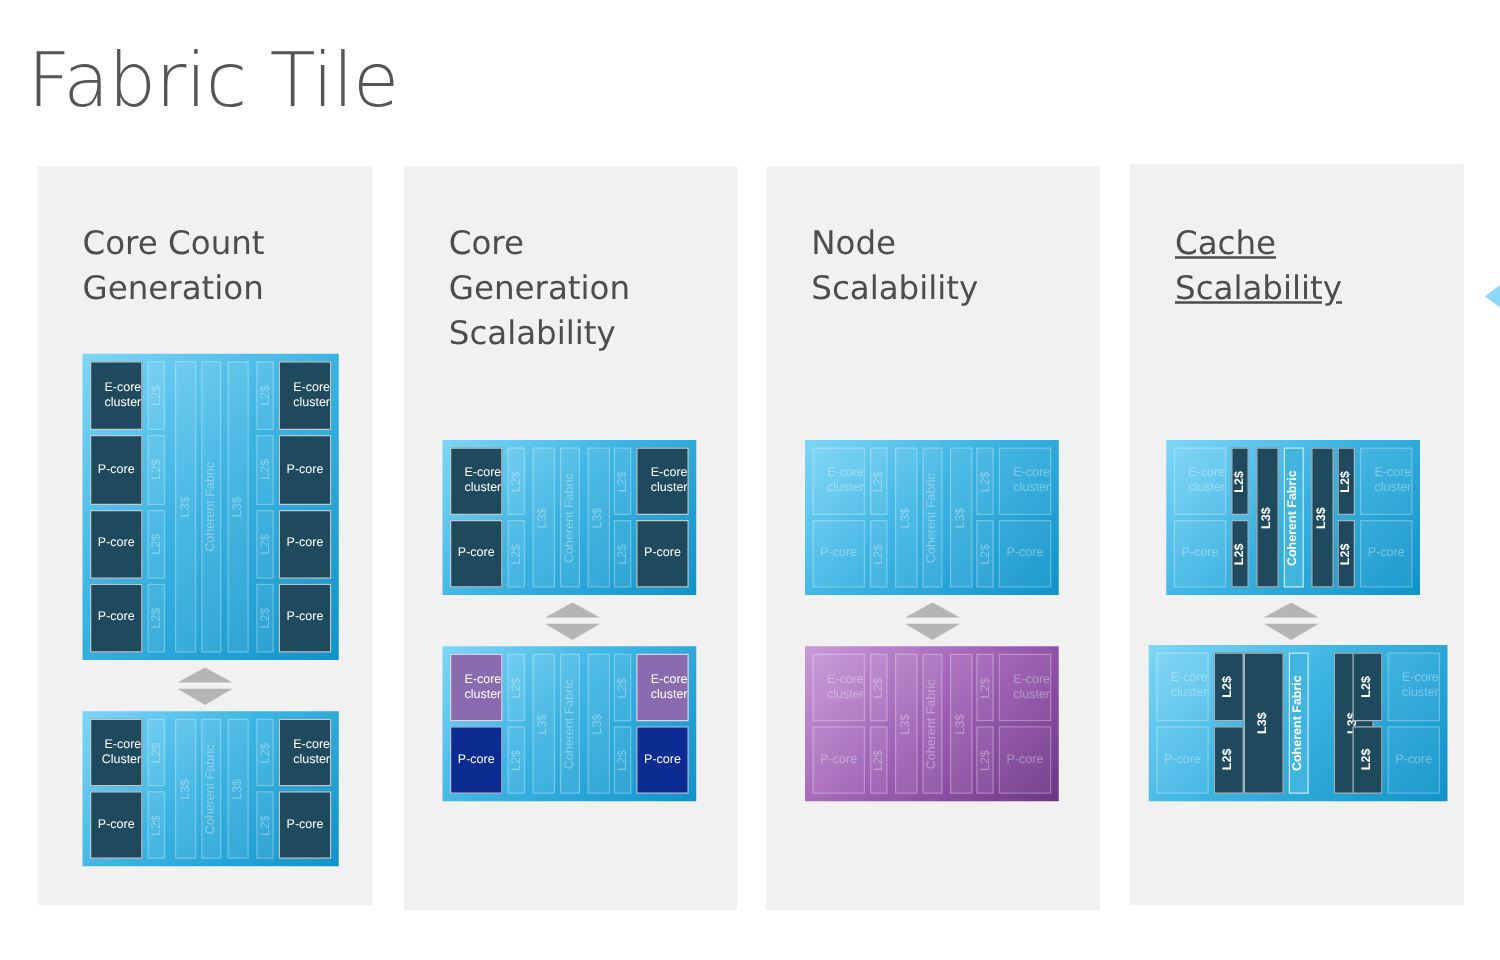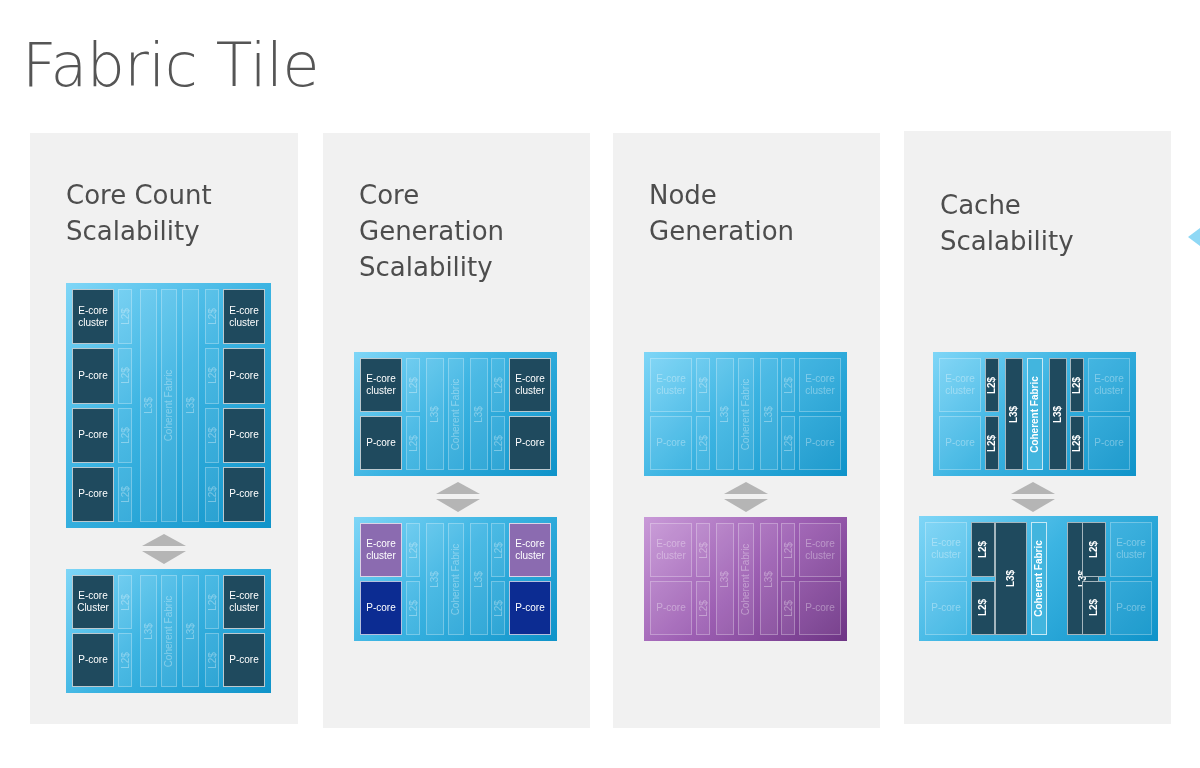--- a/index.html
+++ b/index.html
@@ -7,57 +7,57 @@
          font-family:"Liberation Sans", sans-serif; }
   .title { position:absolute; left:22px; top:30px; font-size:60px; font-weight:300; color:#555;
            letter-spacing:-0.5px; font-family:"DejaVu Sans", sans-serif; font-weight:200; }
   .panel { position:absolute; background:#f1f1f1; }
   .panel-heading { position:absolute; left:36px; top:44px; font-size:26px; line-height:36px;
                    color:#4d4d4d; font-family:"DejaVu Sans", sans-serif; white-space:pre-line; }
   .die { position:absolute; background:linear-gradient(135deg,#7fd6f7 0%,#3cb4e2 45%,#0f93c9 100%); }
   .die.purple { background:linear-gradient(135deg,#c99ad8 0%,#9d5fb3 50%,#6e3585 100%); }
   .blk { position:absolute; box-sizing:border-box; border:1.5px solid rgba(255,255,255,0.28);
          background:rgba(255,255,255,0.08); display:flex; align-items:center; justify-content:center; }
-  .core { color:#fff; font-size:10px; text-align:center; line-height:12px; }
+  .core { color:#fff; font-size:10px; text-align:right; line-height:12px; }
   .core.dark { background:#1f4a5e; border-color:rgba(255,255,255,0.7); }
   .core.purple-c { background:#8b6bb0; border-color:rgba(255,255,255,0.7); }
   .core.navy { background:#0c2c92; border-color:rgba(255,255,255,0.7); }
   .core.ghost { color:rgba(255,255,255,0.35); background:rgba(255,255,255,0.06); }
   .cache { color:rgba(255,255,255,0.35); font-size:10px; }
   .cache.hl { background:#1f4a5e; color:#fff; border-color:rgba(255,255,255,0.6); font-weight:bold; }
   .cache.hlf { background:#42b5de; color:#fff; border-color:rgba(255,255,255,0.7); font-weight:bold; }
   .vt { transform:rotate(-90deg); white-space:nowrap; display:inline-block; }
   .arrow { position:absolute; width:44px; height:30px; }
   .edge-arrow { position:absolute; left:1188px; top:228px; width:0; height:0;
                 border-top:9px solid transparent; border-bottom:9px solid transparent;
                 border-right:12px solid #8fd8f5; }
 </style>
 </head>
 <body>
 
 <div class="title">Fabric Tile</div>
 
 <div class="panel" style="left:30px;top:133px;width:268px;height:591px;">
   <div class="panel-heading" style="top:44px;">Core Count
-Scalability</div>
+Generation</div>
 </div>
 
 <div class="panel" style="left:323px;top:133px;width:267px;height:595px;">
   <div class="panel-heading">Core
 Generation
 Scalability</div>
 </div>
 
 <div class="panel" style="left:613px;top:133px;width:267px;height:595px;">
   <div class="panel-heading">Node
-Generation</div>
+Scalability</div>
 </div>
 
 <div class="panel" style="left:904px;top:131px;width:267px;height:593px;">
-  <div class="panel-heading" style="top:56px;">Cache
+  <div class="panel-heading" style="top:46px;text-decoration:underline;">Cache
 Scalability</div>
 </div>
 
 <div class="edge-arrow"></div>
 
 <div id="dies">
     <div class="die" style="left: 66px; top: 283px; width: 205px; height: 245px;">
       <div class="blk cache" style="left: 73.5px; top: 6px; width: 17px; height: 233px;">
         <span class="vt">L3$</span>
       </div>

